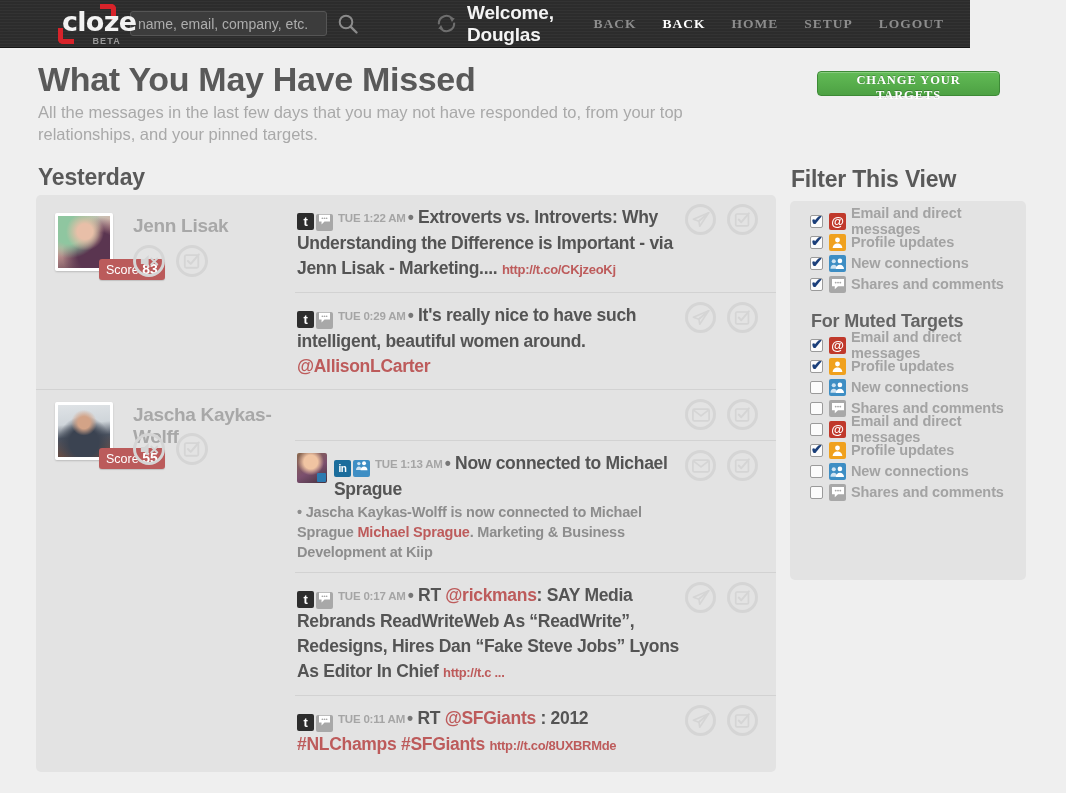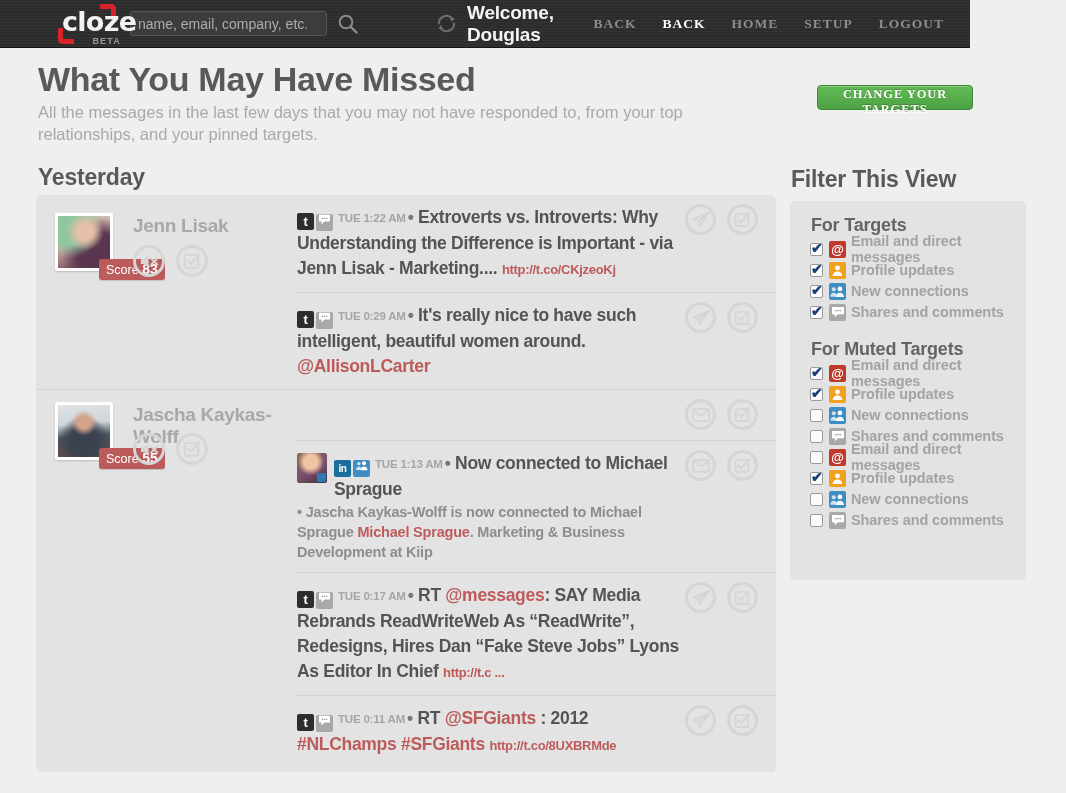--- a/index.html
+++ b/index.html
@@ -77,21 +77,21 @@
     font-size: 16.5px; color: #a9a9a9; line-height: 22px; max-width: 680px;
   }
   .yesterday {
     position: absolute; left: 38px; top: 164px;
     font-size: 23px; color: #595959; font-weight: bold; letter-spacing: -0.2px;
     font-family: "Liberation Sans Narrow", "Liberation Sans", sans-serif;
   }
 
   
   .change-btn {
-    position: absolute; left: 817px; top: 85px; width: 156px; height: 25px;
+    position: absolute; left: 817px; top: 71px; width: 183px; height: 25px;
     background: linear-gradient(180deg,#62bb56 0%, #4da143 100%);
     border: 1px solid #3d8a36; border-radius: 4px;
     color: #fff; font-family: "Liberation Serif", serif;
     font-size: 12.5px; font-weight: bold; letter-spacing: 0.9px;
     cursor: pointer; text-shadow: 0 -1px 0 rgba(0,0,0,0.25);
     box-shadow: inset 0 1px 0 rgba(255,255,255,0.25);
   }
 
   
   .filter-title {
@@ -280,21 +280,20 @@
   <div class="page-title">What You May Have Missed</div>
   <div class="page-sub">All the messages in the last few days that you may not have responded to, from your top relationships, and your pinned targets.</div>
 </div>
 <div class="yesterday">Yesterday</div>
 
 <button class="change-btn">CHANGE YOUR TARGETS</button>
 
 <div class="filter-title">Filter This View</div>
 <div class="filter-panel">
 
-  <div class="fgroup-title">For Targets</div>
   <div class="frow">
     <input type="checkbox" class="fcheck" checked="" style="">
     <span class="ficon at">@</span>
     <span class="flabel">Email and direct messages</span>
   </div>
   <div class="frow">
     <input type="checkbox" class="fcheck" checked="" style="">
     <span class="ficon person">
       <svg width="13" height="13" viewBox="0 0 14 14">
           <circle cx="7" cy="4.3" r="2.6" fill="#fff"></circle>
@@ -585,21 +584,21 @@
       <div class="msg">
         <div class="msg-body">
           <span class="mtext">
             <span class="srcicon tw">t</span><span class="srcicon chat2">
               <svg width="13" height="11" viewBox="0 0 15 13" style="display:inline-block;vertical-align:1px">
                   <path d="M1 1h13v8H7.5L4 12.3V9H1z" fill="#fff"></path>
                   <circle cx="5" cy="5" r="1" fill="#a8a8a8"></circle>
                   <circle cx="7.5" cy="5" r="1" fill="#a8a8a8"></circle>
                   <circle cx="10" cy="5" r="1" fill="#a8a8a8"></circle>
                 </svg></span><span class="stamp">TUE 0:17 AM</span><span class="bull">•</span>
-            <span>RT </span><span class="lnk">@messages</span><span>: SAY Media Rebrands ReadWriteWeb As “ReadWrite”, Redesigns, Hires Dan “Fake Steve Jobs” Lyons As Editor In Chief</span>
+            <span>RT </span><span class="lnk">@rickmans</span><span>: SAY Media Rebrands ReadWriteWeb As “ReadWrite”, Redesigns, Hires Dan “Fake Steve Jobs” Lyons As Editor In Chief</span>
             <span class="lnk-sm">http://t.c ...</span>
           </span>
         </div>
         <div class="msg-actions">
           <div class="circ-btn-sm">
             <svg width="18" height="18" viewBox="0 0 20 20">
               <path d="M18.5 2 1.5 9.2l6.2 2.1z" fill="none" stroke="#d5d5d5" stroke-width="1.8" stroke-linejoin="round"></path>
               <path d="M18.5 2 7.7 11.3 8.6 17z" fill="none" stroke="#d5d5d5" stroke-width="1.8" stroke-linejoin="round"></path>
             </svg>
           </div>

